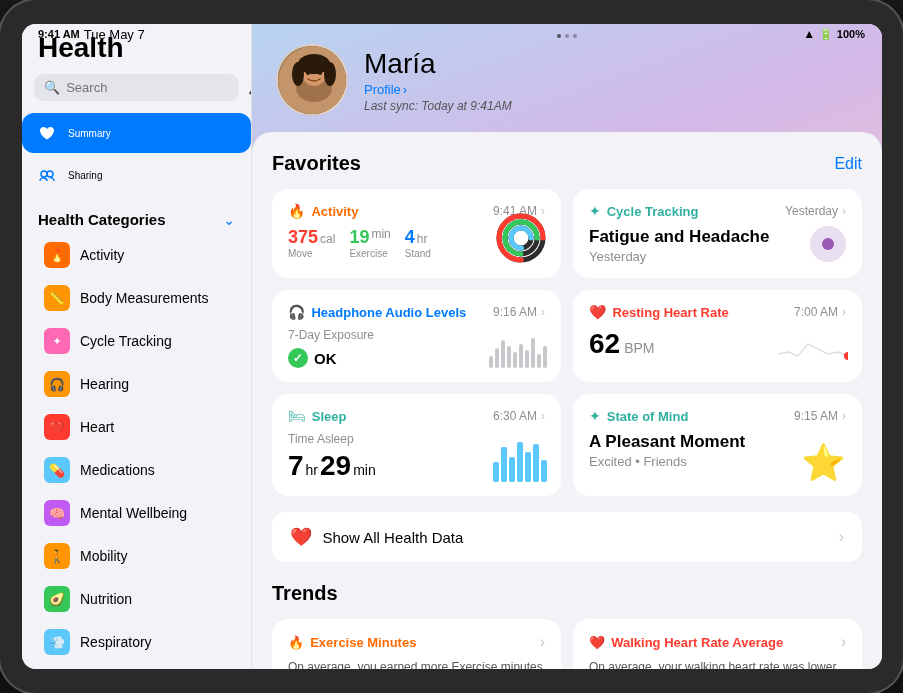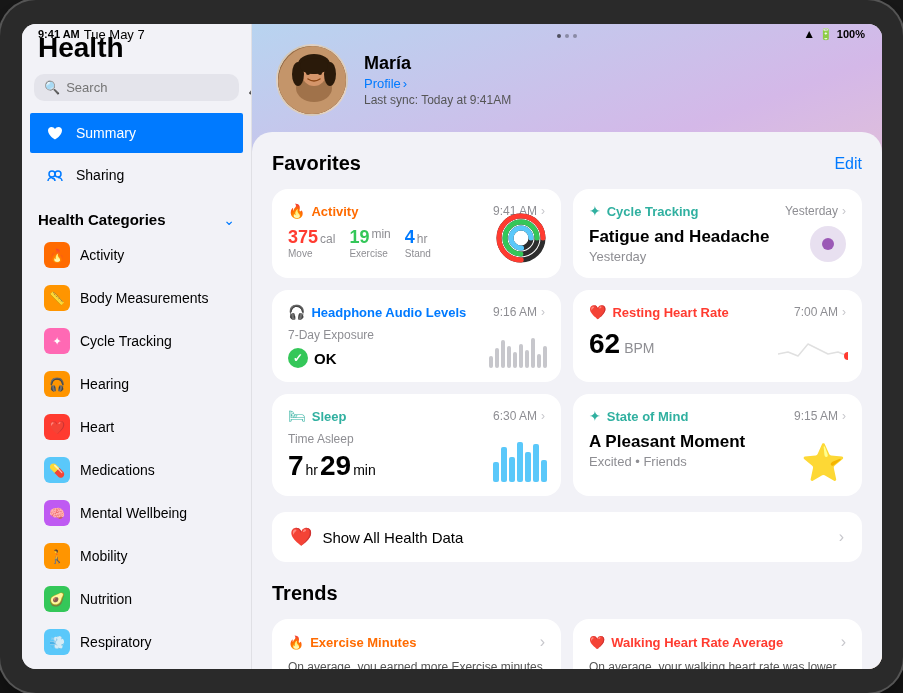--- a/index.html
+++ b/index.html
@@ -82,24 +82,24 @@
       font-size: 13px;
       color: #8e8e93;
       flex: 1;
     }
     .mic-icon { color: #8e8e93; font-size: 13px; }
 
     .sidebar-nav-item {
       display: flex;
       align-items: center;
       padding: 9px 14px;
-      border-radius: 2px;
-      margin: 0 8px 2px;
+      border-radius: 12px;
+      margin: 0 0 2px;
       cursor: pointer;
-      font-size: 14px;
+      font-size: 10px;
       font-weight: 500;
       color: #000;
       gap: 10px;
     }
     .sidebar-nav-item.active {
       background: #007aff;
       color: #fff;
     }
     .nav-icon { width: 22px; height: 22px; display: flex; align-items: center; justify-content: center; font-size: 16px; }
 
@@ -158,23 +158,23 @@
       justify-content: center;
     }
     .avatar-face {
       width: 100%;
       height: 100%;
       background: radial-gradient(ellipse at 50% 35%, #D4956A 0%, #A0724A 40%, #6B4226 100%);
       position: relative;
       overflow: hidden;
     }
     .profile-info { flex: 1; }
-    .profile-name { font-size: 18px; font-weight: 700; color: #000; }
+    .profile-name { font-size: 28px; font-weight: 400; color: #000; }
     .profile-link { font-size: 13px; color: #007aff; display: flex; align-items: center; gap: 2px; margin: 2px 0; }
-    .profile-sync { font-size: 12px; color: #555; }
+    .profile-sync { font-size: 12px; color: #555; font-style: italic; }
 
     .dots-indicator {
       position: absolute;
       top: 10px;
       left: 50%;
       transform: translateX(-50%);
       display: flex;
       gap: 4px;
     }
     .dot { width: 4px; height: 4px; border-radius: 50%; background: rgba(0,0,0,0.3); }

